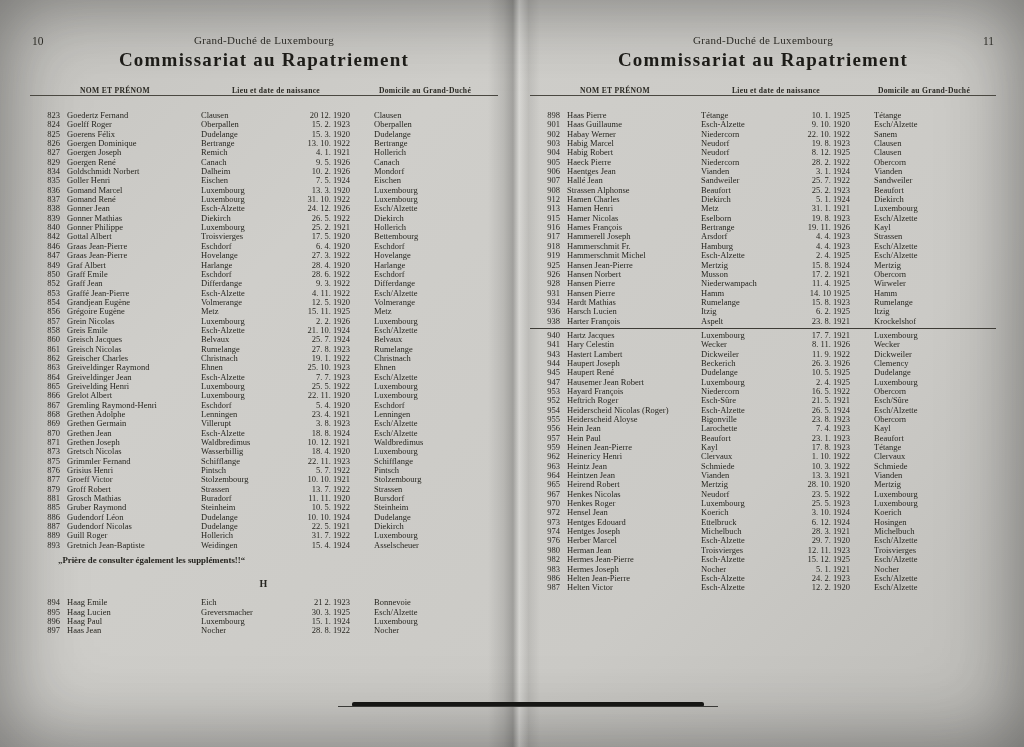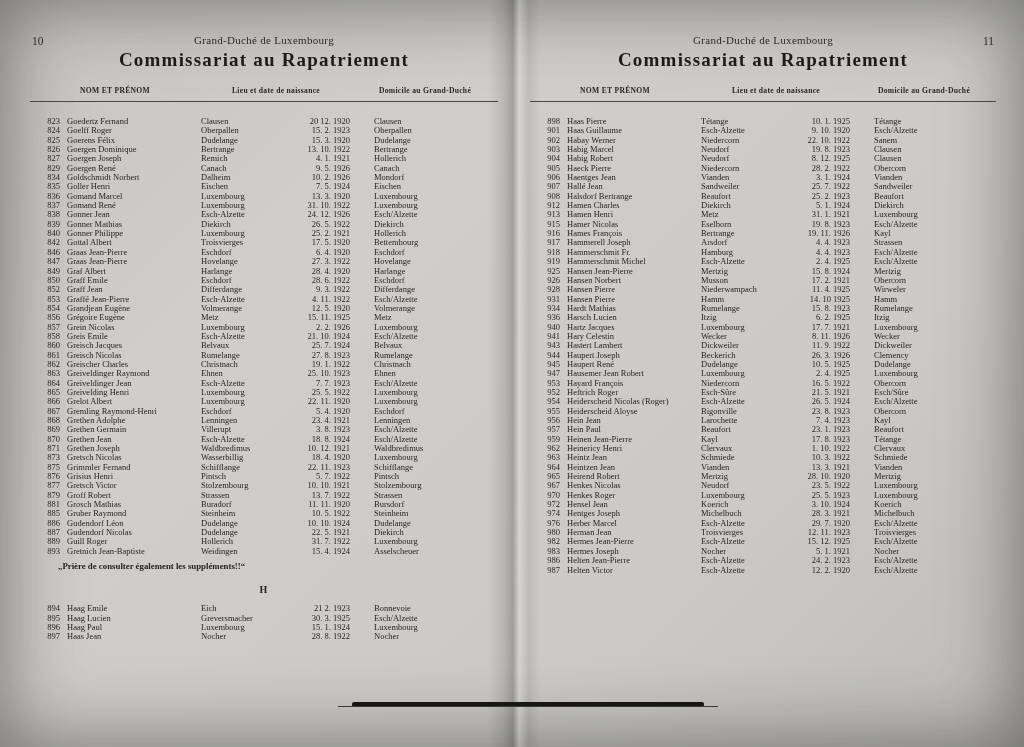--- a/index.html
+++ b/index.html
@@ -14,21 +14,21 @@
   .page-right{left:530px;width:466px;}
 
   .page-head{position:relative;text-align:center;}
   .head-small{font-size:11px;letter-spacing:.3px;color:#2c2b26;}
   .head-title{font-size:19px;font-weight:bold;letter-spacing:1.2px;margin-top:3px;color:#1d1c18;}
   .page-num{position:absolute;top:1px;font-size:11.5px;color:#2c2b26;}
   .page-num.pn-left{left:2px;}
   .page-num.pn-right{right:2px;}
 
   .col-headers{display:grid;grid-template-columns:30px 140px 88px 64px 1fr;
-        margin-top:15px;padding-bottom:6px;border-bottom:1px solid #4a4841;}
+        margin-top:15px;border-bottom:1px solid #4a4841;}
   .col-headers span{font-size:7.6px;font-weight:bold;letter-spacing:.3px;text-align:center;color:#2a2923;}
   .ch1{grid-column:1/3;}
   .ch2{grid-column:3/5;}
   .ch3{grid-column:5/6;}
 
   .tbl{margin-top:15px;}
   .row{display:grid;grid-template-columns:30px 140px 88px 64px 1fr;line-height:9.35px;}
   .row.rule-after{border-bottom:1px solid #3d3b35;padding-bottom:2px;margin-bottom:2px;}
   .c{font-size:8.5px;white-space:nowrap;overflow:hidden;color:#272620;}
   .c.num{text-align:right;padding-right:0;}
@@ -332,21 +332,21 @@
         </div>
         <div class="row">
           <span class="c num">876</span>
           <span class="c name">Grisius Henri</span>
           <span class="c place">Pintsch</span>
           <span class="c date">5. 7. 1922</span>
           <span class="c dom">Pintsch</span>
         </div>
         <div class="row">
           <span class="c num">877</span>
-          <span class="c name">Gretsch Victor</span>
+          <span class="c name">Groeff Victor</span>
           <span class="c place">Stolzembourg</span>
           <span class="c date">10. 10. 1921</span>
           <span class="c dom">Stolzembourg</span>
         </div>
         <div class="row">
           <span class="c num">879</span>
           <span class="c name">Groff Robert</span>
           <span class="c place">Strassen</span>
           <span class="c date">13. 7. 1922</span>
           <span class="c dom">Strassen</span>
@@ -497,21 +497,21 @@
         </div>
         <div class="row">
           <span class="c num">907</span>
           <span class="c name">Hallé Jean</span>
           <span class="c place">Sandweiler</span>
           <span class="c date">25. 7. 1922</span>
           <span class="c dom">Sandweiler</span>
         </div>
         <div class="row">
           <span class="c num">908</span>
-          <span class="c name">Halsdorf Bertrange</span>
+          <span class="c name">Strassen Alphonse</span>
           <span class="c place">Beaufort</span>
           <span class="c date">25. 2. 1923</span>
           <span class="c dom">Beaufort</span>
         </div>
         <div class="row">
           <span class="c num">912</span>
           <span class="c name">Hamen Charles</span>
           <span class="c place">Diekirch</span>
           <span class="c date">5. 1. 1924</span>
           <span class="c dom">Diekirch</span>
@@ -593,20 +593,27 @@
           <span class="c date">15. 8. 1923</span>
           <span class="c dom">Rumelange</span>
         </div>
         <div class="row">
           <span class="c num">936</span>
           <span class="c name">Harsch Lucien</span>
           <span class="c place">Itzig</span>
           <span class="c date">6. 2. 1925</span>
           <span class="c dom">Itzig</span>
         </div>
+        <div class="row rule-after">
+          <span class="c num">938</span>
+          <span class="c name">Harter François</span>
+          <span class="c place">Aspelt</span>
+          <span class="c date">23. 8. 1921</span>
+          <span class="c dom">Krockelshof</span>
+        </div>
         <div class="row">
           <span class="c num">940</span>
           <span class="c name">Hartz Jacques</span>
           <span class="c place">Luxembourg</span>
           <span class="c date">17. 7. 1921</span>
           <span class="c dom">Luxembourg</span>
         </div>
         <div class="row">
           <span class="c num">941</span>
           <span class="c name">Hary Celestin</span>
@@ -734,20 +741,27 @@
           <span class="c dom">Luxembourg</span>
         </div>
         <div class="row">
           <span class="c num">972</span>
           <span class="c name">Hensel Jean</span>
           <span class="c place">Koerich</span>
           <span class="c date">3. 10. 1924</span>
           <span class="c dom">Koerich</span>
         </div>
         <div class="row">
+          <span class="c num">973</span>
+          <span class="c name">Hentges Edouard</span>
+          <span class="c place">Ettelbruck</span>
+          <span class="c date">6. 12. 1924</span>
+          <span class="c dom">Hosingen</span>
+        </div>
+        <div class="row">
           <span class="c num">974</span>
           <span class="c name">Hentges Joseph</span>
           <span class="c place">Michelbuch</span>
           <span class="c date">28. 3. 1921</span>
           <span class="c dom">Michelbuch</span>
         </div>
         <div class="row">
           <span class="c num">976</span>
           <span class="c name">Herber Marcel</span>
           <span class="c place">Esch-Alzette</span>

